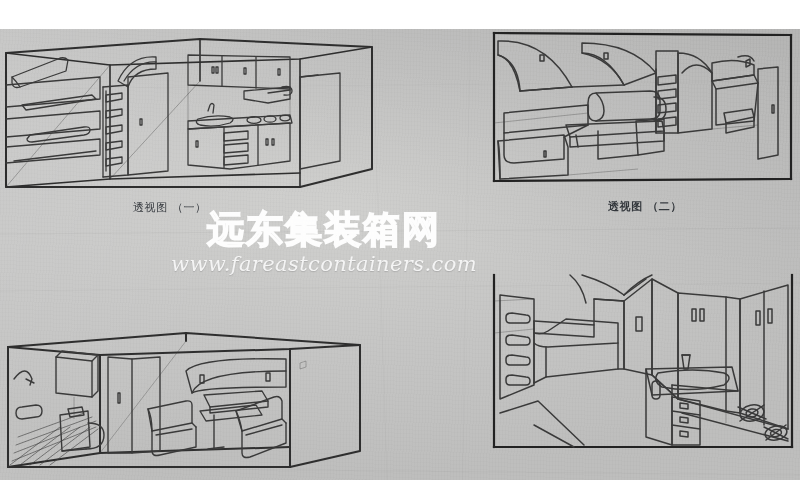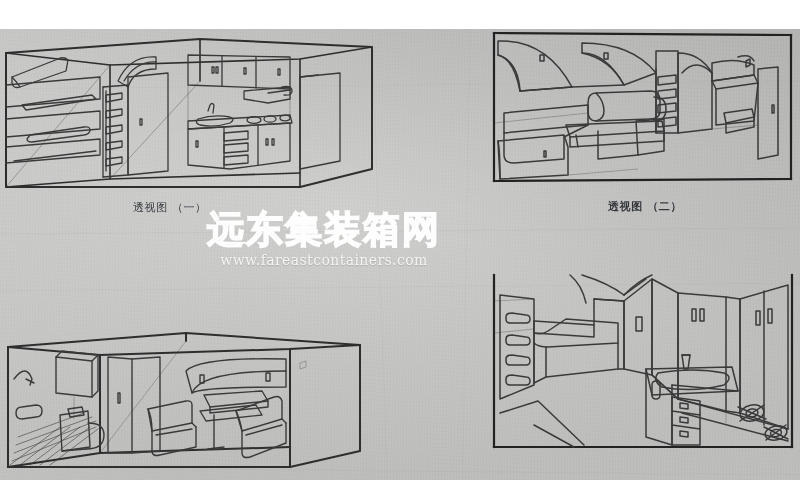--- a/index.html
+++ b/index.html
@@ -74,21 +74,22 @@
     font-family: "DejaVu Sans", "Liberation Sans", sans-serif;
     font-size: 37px;
     font-weight: 700;
     letter-spacing: 2px;
     color: rgba(232,232,232,0.55);
     -webkit-text-stroke: 1.6px rgba(255,255,255,0.95);
     line-height: 1.12;
   }
   .wm-url {
     font-family: "DejaVu Serif", "Liberation Serif", serif;
-    font-size: 14px;
+    font-style: italic;
+    font-size: 21px;
     letter-spacing: .4px;
     color: rgba(250,250,250,0.92);
     text-shadow: 0 1px 1px rgba(120,120,120,0.35);
     margin-top: 2px;
   }
 </style>
 </head>
 <body>
 
 <div id="page">

